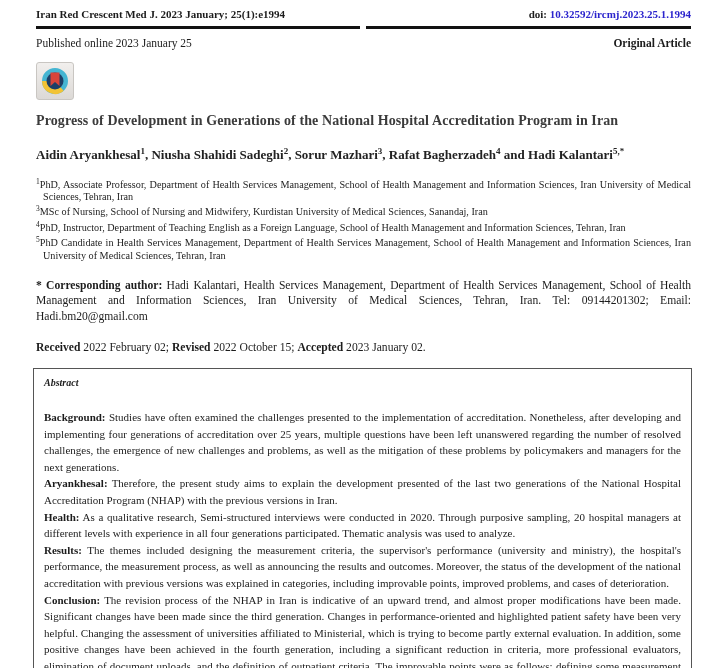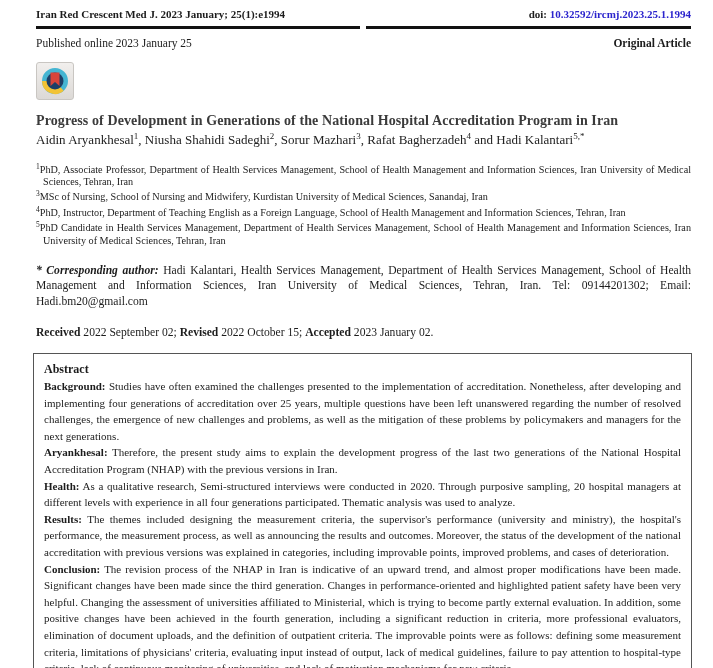--- a/index.html
+++ b/index.html
@@ -32,39 +32,39 @@
     border: 1px solid #c9c6c2;
     display: flex; align-items: center; justify-content: center;
     cursor: pointer;
   }
 
   .title {
     margin-top: 12px; font-size: 14px; color: #3b3b3b; line-height: 1.33;
     letter-spacing: .1px;
   }
 
-  .authors { font-size: 13px; color: #222; }
+  .authors { margin-top: 15px; font-size: 13px; color: #222; font-weight: bold; }
   .authors sup { font-size: 9px; }
 
   .affils { margin-top: 13px; font-size: 10.2px; line-height: 12px; text-align: justify; color: #222; }
   .affil { padding-left: 7px; text-indent: -7px; }
   .affil sup { font-size: 7.5px; }
 
   .corresp { margin-top: 16px; font-size: 11.6px; line-height: 15.5px; text-align: justify; }
-  .corresp .lbl { font-weight: bold; font-style: italic; }
+  .corresp .lbl { font-weight: bold; }
 
   .received { margin-top: 17px; font-size: 11.6px; }
   .received b { font-weight: bold; }
 
   .abstract-box {
     margin-top: 14px; margin-left: -3px; width: 659px;
     border: 1px solid #555;
     padding: 8px 10px 12px 10px;
   }
-  .abstract-h { font-size: 12px; font-weight: bold; margin-bottom: 1px; }
+  .abstract-h { font-size: 10px; font-weight: bold; margin-bottom: 21px; font-style: italic; }
   .abs-sec { font-size: 11px; line-height: 16.6px; text-align: justify; }
   .abs-sec .lbl { font-weight: bold; }
 </style>
 </head>
 <body>
 
 <div class="page">
 
   <div class="hdr-row">
     <span>Iran Red Crescent Med J. 2023 January; 25(1):e1994</span>
@@ -102,26 +102,26 @@
     <div class="affil"><sup>3</sup><span>MSc of Nursing, School of Nursing and Midwifery, Kurdistan University of Medical Sciences, Sanandaj, Iran</span></div>
     <div class="affil"><sup>4</sup><span>PhD, Instructor, Department of Teaching English as a Foreign Language, School of Health Management and Information Sciences, Tehran, Iran</span></div>
     <div class="affil"><sup>5</sup><span>PhD Candidate in Health Services Management, Department of Health Services Management, School of Health Management and Information Sciences, Iran University of Medical Sciences, Tehran, Iran</span></div>
   </div>
 
   <div class="corresp">
     <span class="lbl">* Corresponding author:</span><span> Hadi Kalantari, Health Services Management, Department of Health Services Management, School of Health Management and Information Sciences, Iran University of Medical Sciences, Tehran, Iran. Tel: 09144201302; Email: Hadi.bm20@gmail.com</span>
   </div>
 
   <div class="received">
-    <b>Received</b><span> 2022 September 02; </span><b>Revised</b><span> 2022 October 15; </span><b>Accepted</b><span> 2023 January 02.</span>
+    <b>Received</b><span> 2022 February 02; </span><b>Revised</b><span> 2022 October 15; </span><b>Accepted</b><span> 2023 January 02.</span>
   </div>
 
   <div class="abstract-box">
     <div class="abstract-h">Abstract</div>
     <div class="abs-sec"><span class="lbl">Background:</span><span> Studies have often examined the challenges presented to the implementation of accreditation. Nonetheless, after developing and implementing four generations of accreditation over 25 years, multiple questions have been left unanswered regarding the number of resolved challenges, the emergence of new challenges and problems, as well as the mitigation of these problems by policymakers and managers for the next generations.</span></div>
-    <div class="abs-sec"><span class="lbl">Aryankhesal:</span><span> Therefore, the present study aims to explain the development progress of the last two generations of the National Hospital Accreditation Program (NHAP) with the previous versions in Iran.</span></div>
+    <div class="abs-sec"><span class="lbl">Aryankhesal:</span><span> Therefore, the present study aims to explain the development presented of the last two generations of the National Hospital Accreditation Program (NHAP) with the previous versions in Iran.</span></div>
     <div class="abs-sec"><span class="lbl">Health:</span><span> As a qualitative research, Semi-structured interviews were conducted in 2020. Through purposive sampling, 20 hospital managers at different levels with experience in all four generations participated. Thematic analysis was used to analyze.</span></div>
     <div class="abs-sec"><span class="lbl">Results:</span><span> The themes included designing the measurement criteria, the supervisor's performance (university and ministry), the hospital's performance, the measurement process, as well as announcing the results and outcomes. Moreover, the status of the development of the national accreditation with previous versions was explained in categories, including improvable points, improved problems, and cases of deterioration.</span></div>
     <div class="abs-sec"><span class="lbl">Conclusion:</span><span> The revision process of the NHAP in Iran is indicative of an upward trend, and almost proper modifications have been made. Significant changes have been made since the third generation. Changes in performance-oriented and highlighted patient safety have been very helpful. Changing the assessment of universities affiliated to Ministerial, which is trying to become partly external evaluation. In addition, some positive changes have been achieved in the fourth generation, including a significant reduction in criteria, more professional evaluators, elimination of document uploads, and the definition of outpatient criteria. The improvable points were as follows: defining some measurement criteria, limitations of physicians' criteria, evaluating input instead of output, lack of medical guidelines, failure to pay attention to hospital-type criteria, lack of continuous monitoring of universities, and lack of motivation mechanisms for new criteria.</span></div>
 
   </div>
 
 </div>
 
 </body></html>

